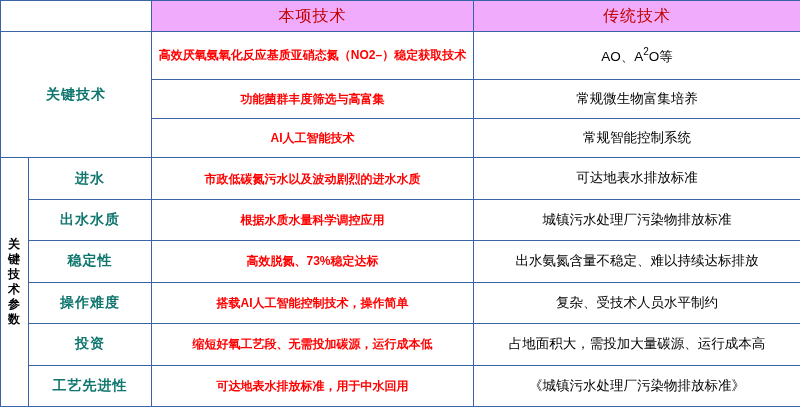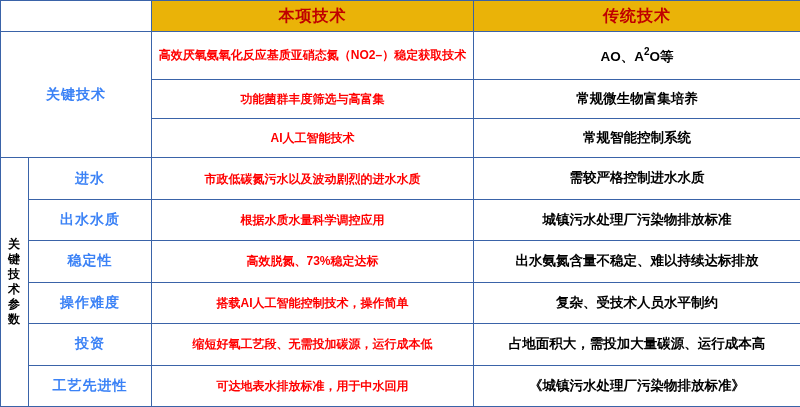--- a/index.html
+++ b/index.html
@@ -36,30 +36,30 @@
   col.c1 { width: 28px; }
   col.c2 { width: 123px; }
   col.c3 { width: 322px; }
   col.c4 { width: 327px; }
 
   .hdr-blank {
     background: #ffffff;
     border-left: 1px solid #3a63a8 !important;
   }
   .hdr {
-    background: #eab308;
+    background: #f0abfc;
     color: #c00000;
-    font-weight: bold;
+    font-weight: normal;
     font-size: 16px;
     letter-spacing: 1px;
     height: 30px;
     margin-left: 36px;
   }
   .rowlabel {
-    color: #3b82f6;
+    color: #0f766e;
     font-weight: bold;
     font-size: 14px;
     letter-spacing: 1px;
     margin-left: 40px;
   }
   .vert {
     color: #000000;
     font-weight: bold;
     font-size: 12px;
     line-height: 1.25;
@@ -68,21 +68,21 @@
     word-break: break-all;
   }
   .red {
     color: #ff0000;
     font-weight: bold;
     font-size: 12px;
     line-height: 1.5;
   }
   .black {
     color: #000000;
-    font-weight: bold;
+    font-weight: normal;
     font-size: 13.5px;
     line-height: 1.5;
   }
   .black .sup {
     vertical-align: super;
     font-size: 10px;
   }
   .tall-1 { height: 46px; }
   .tall-2 { height: 38px; }
   .tall-3 { height: 38px; }
@@ -117,21 +117,21 @@
       </tr>
       <tr>
         <td class="red tall-3">AI人工智能技术</td>
         <td class="black tall-3">常规智能控制系统</td>
       </tr>
 
       <tr>
         <td class="vert" rowspan="6">关键技术参数</td>
         <td class="rowlabel row-h">进水</td>
         <td class="red row-h">市政低碳氮污水以及波动剧烈的进水水质</td>
-        <td class="black row-h">需较严格控制进水水质</td>
+        <td class="black row-h">可达地表水排放标准</td>
       </tr>
       <tr>
         <td class="rowlabel row-h">出水水质</td>
         <td class="red row-h">根据水质水量科学调控应用</td>
         <td class="black row-h">城镇污水处理厂污染物排放标准</td>
       </tr>
       <tr>
         <td class="rowlabel row-h">稳定性</td>
         <td class="red row-h">高效脱氮、73%稳定达标</td>
         <td class="black row-h">出水氨氮含量不稳定、难以持续达标排放</td>

